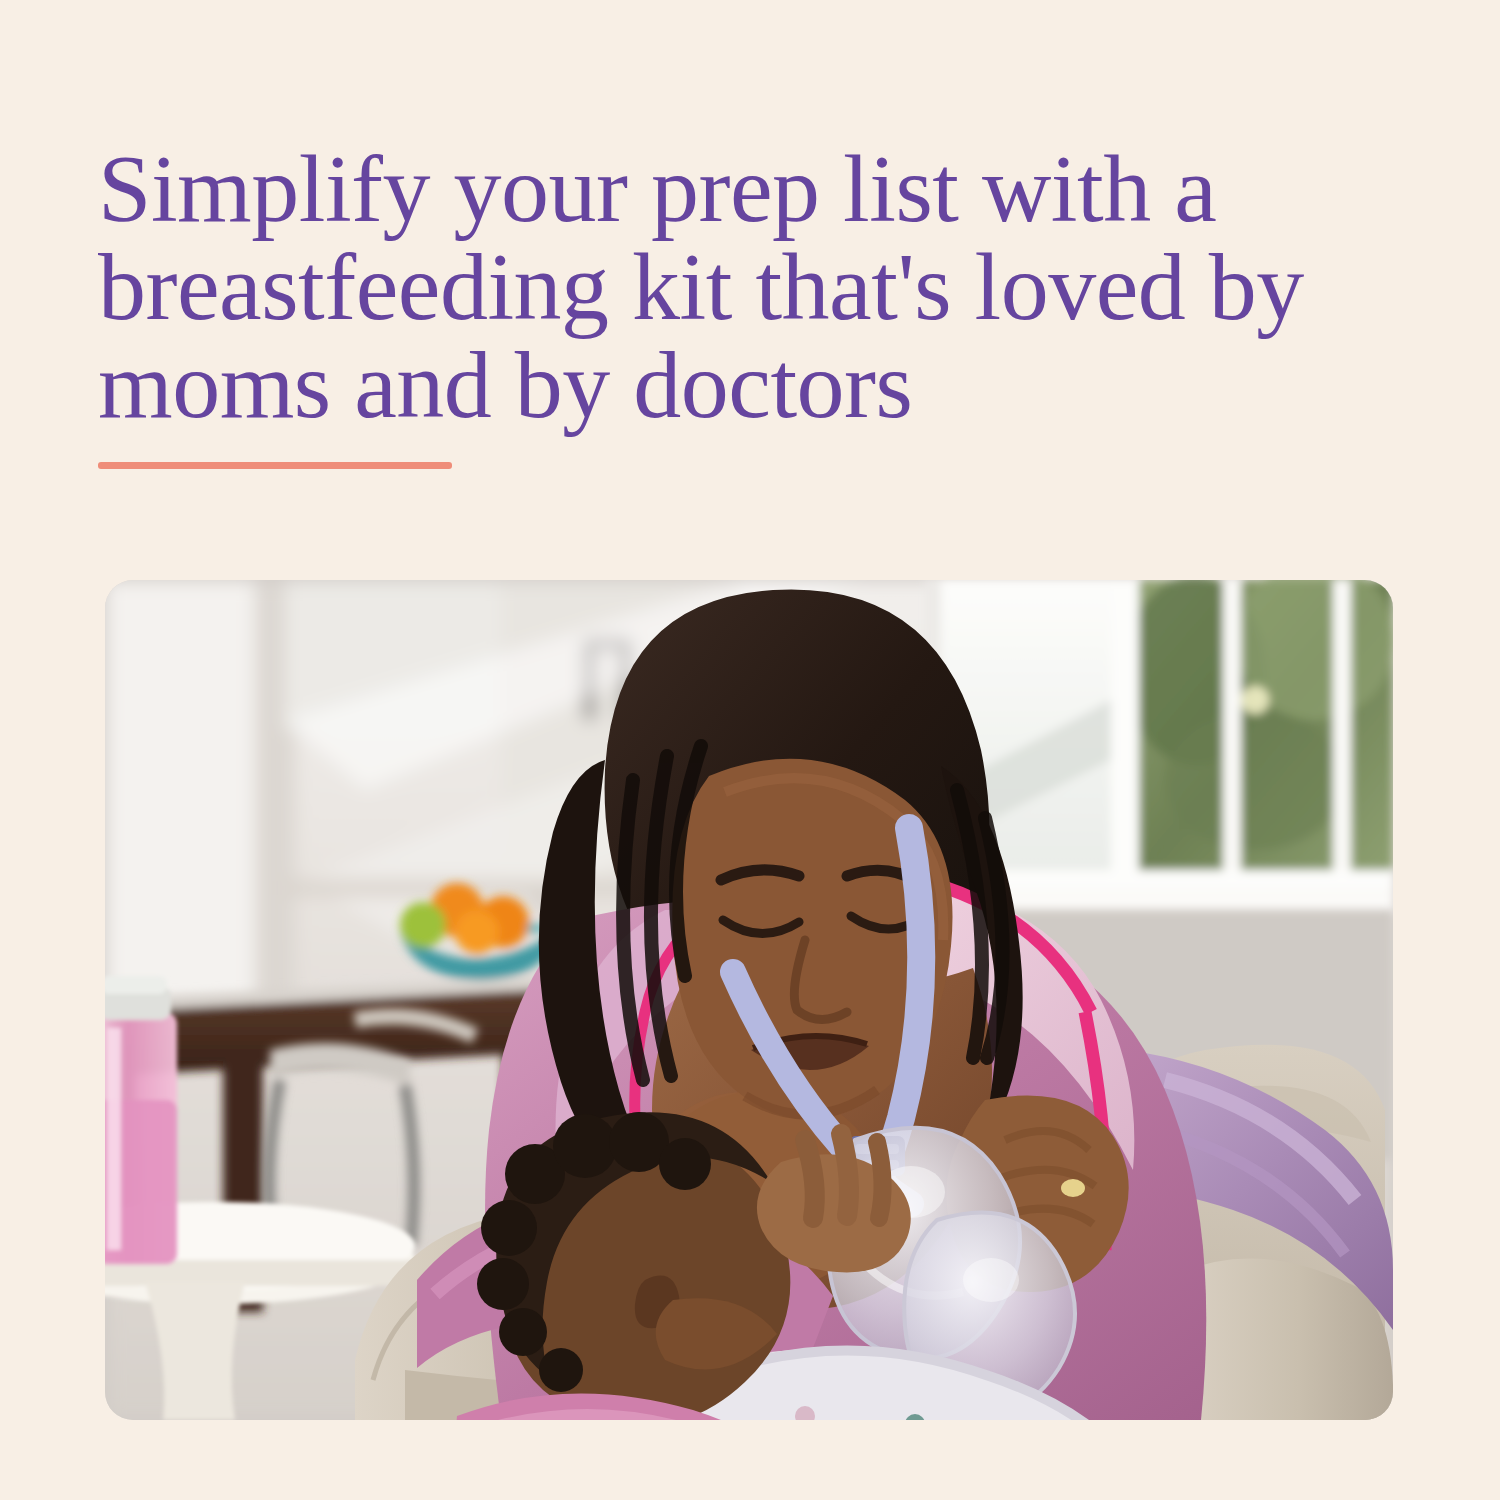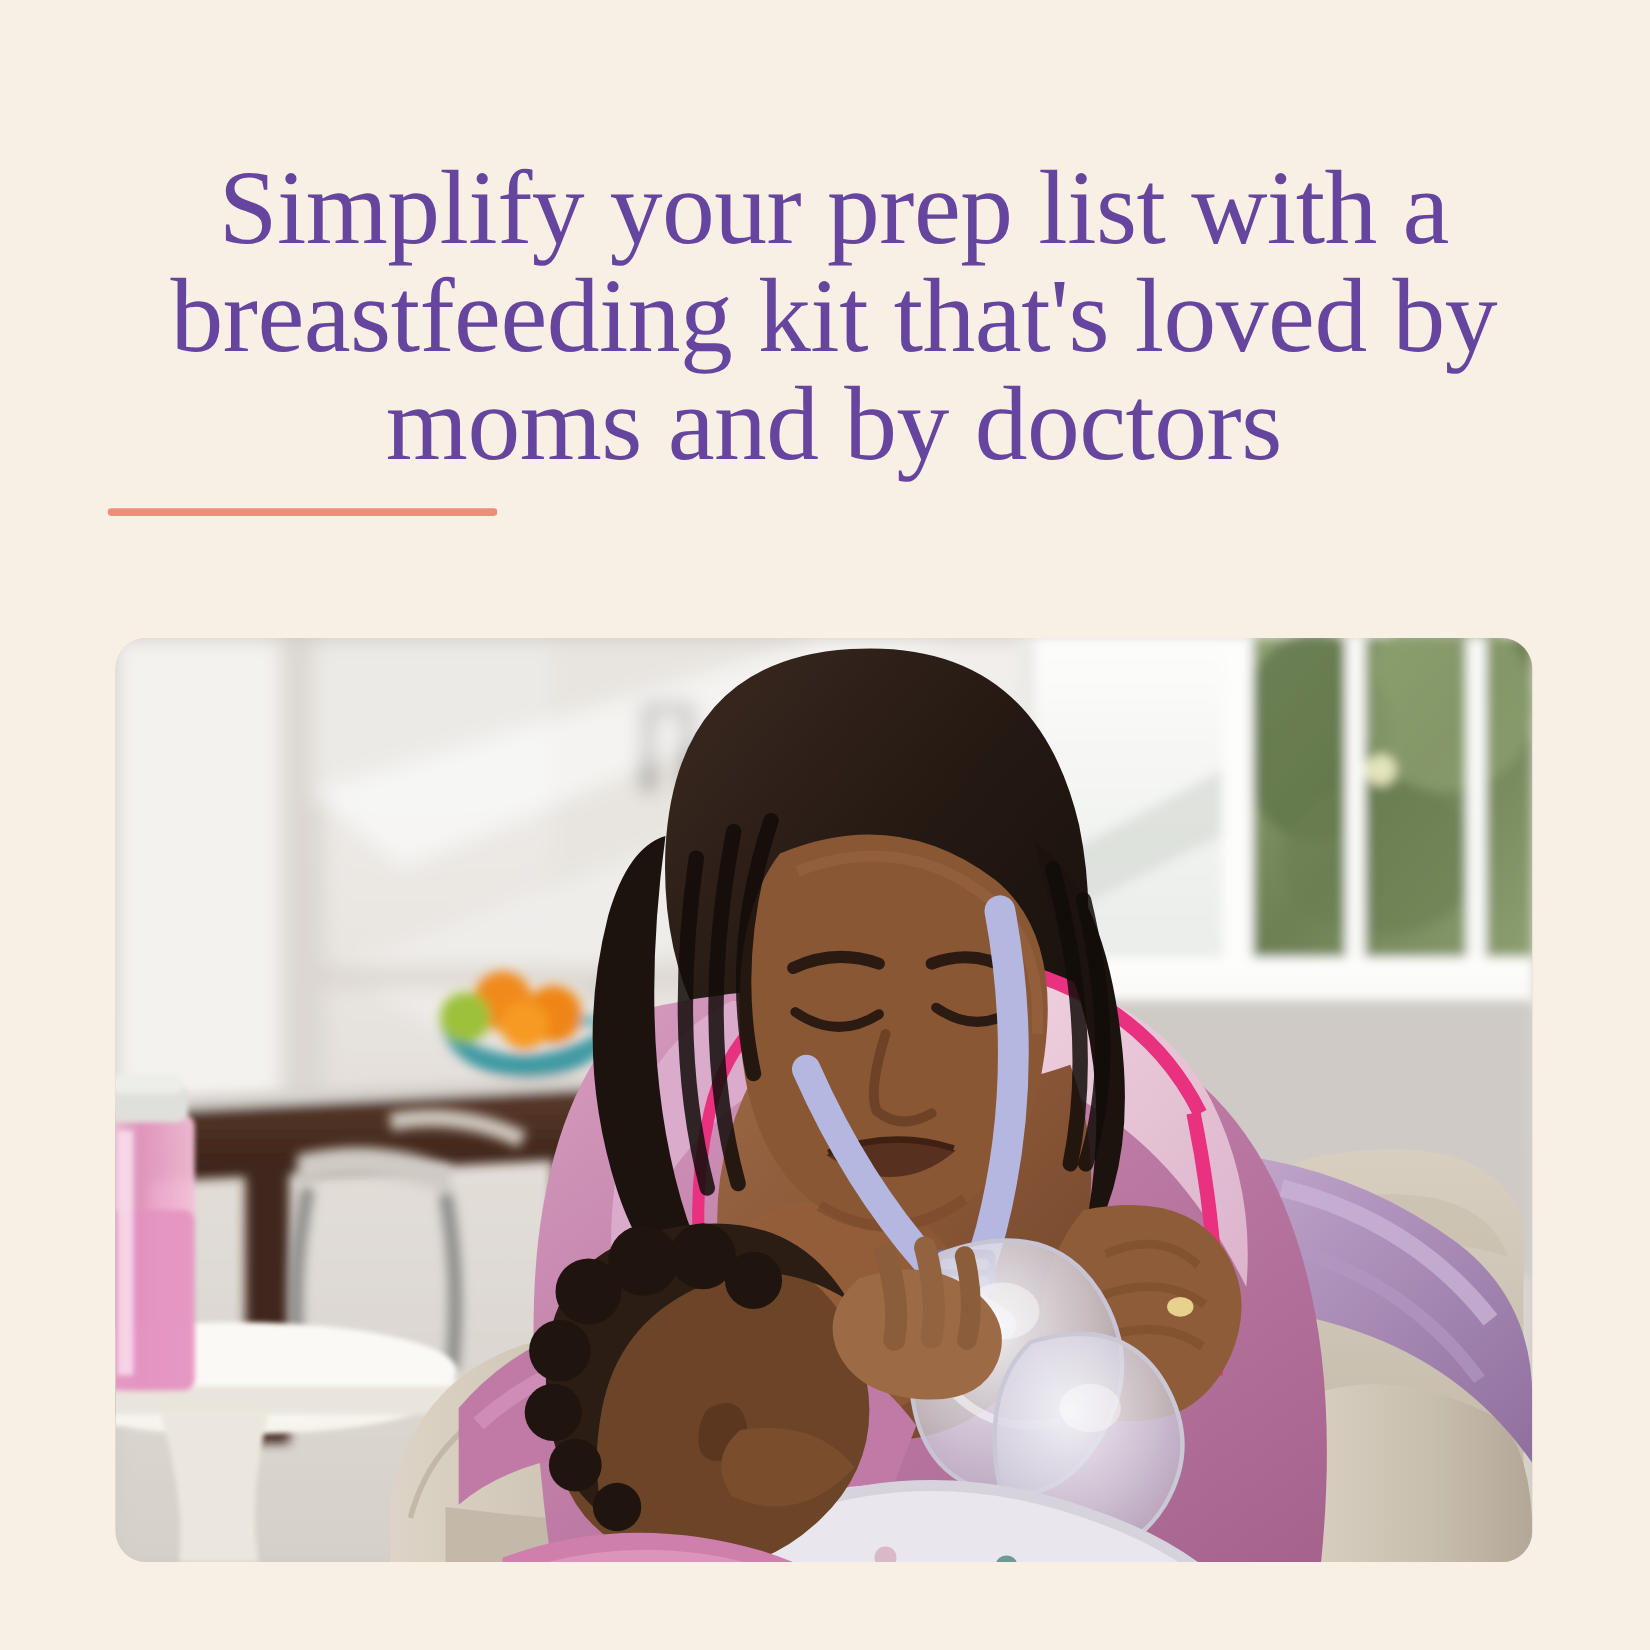--- a/index.html
+++ b/index.html
@@ -22,21 +22,20 @@
     width:1320px;
   }
   .headline {
     font-family:"Liberation Serif", serif;
     font-size:96px;
     line-height:1.02;
     font-weight:400;
     color:#66459f;
     letter-spacing:-0.5px;
     white-space:pre-line;
-    text-align:center;
   }
   .rule {
     position:absolute;
     left:98px; top:462px;
     width:354px; height:7px;
     background:#ef8d79;
     border-radius:3px;
   }
 
   

